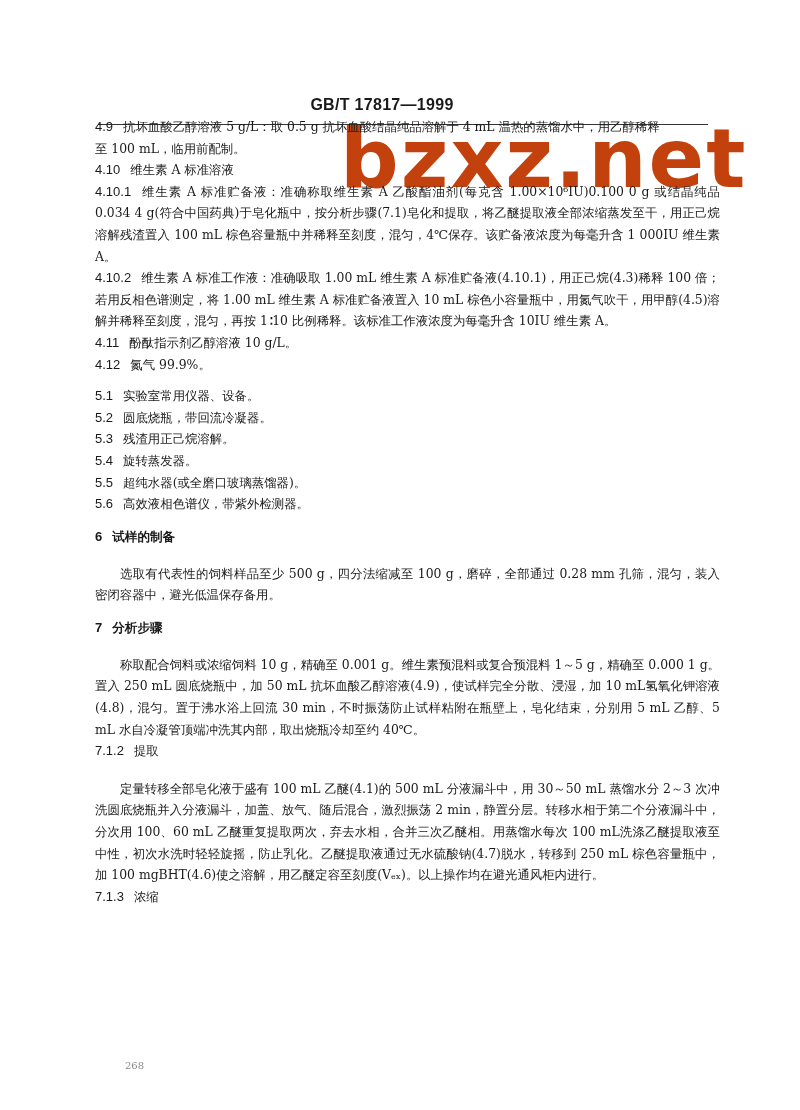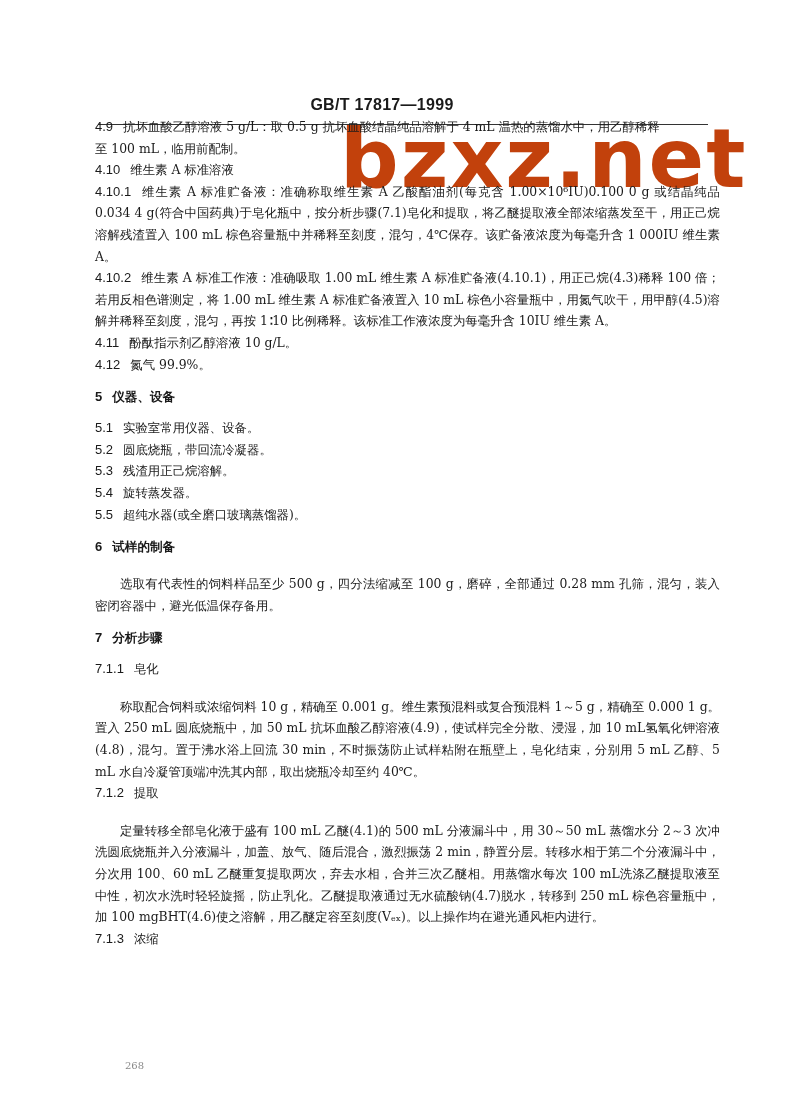--- a/index.html
+++ b/index.html
@@ -54,41 +54,36 @@
     <span class="num">4.10.2</span><span>维生素 A 标准工作液：准确吸取 1.00 mL 维生素 A 标准贮备液(4.10.1)，用正己烷(4.3)稀释 100 倍；若用反相色谱测定，将 1.00 mL 维生素 A 标准贮备液置入 10 mL 棕色小容量瓶中，用氮气吹干，用甲醇(4.5)溶解并稀释至刻度，混匀，再按 1∶10 比例稀释。该标准工作液浓度为每毫升含 10IU 维生素 A。</span>
   </div>
 
   <div class="line">
     <span class="num">4.11</span><span>酚酞指示剂乙醇溶液 10 g/L。</span>
   </div>
   <div class="line gap-bot">
     <span class="num">4.12</span><span>氮气 99.9%。</span>
   </div>
 
-  <div class="sec gap-top gap-bot">
-    <span class="num">5</span><span>仪器、设备</span>
-  </div>
   <div class="line"><span class="num">5.1</span><span>实验室常用仪器、设备。</span></div>
   <div class="line"><span class="num">5.2</span><span>圆底烧瓶，带回流冷凝器。</span></div>
   <div class="line"><span class="num">5.3</span><span>残渣用正己烷溶解。</span></div>
   <div class="line"><span class="num">5.4</span><span>旋转蒸发器。</span></div>
   <div class="line"><span class="num">5.5</span><span>超纯水器(或全磨口玻璃蒸馏器)。</span></div>
+  <div class="line gap-bot"><span class="num">5.6</span><span>高效液相色谱仪，带紫外检测器。</span></div>
 
   <div class="sec gap-top gap-bot">
     <span class="num">6</span><span>试样的制备</span>
   </div>
   <div class="para indent gap-bot">选取有代表性的饲料样品至少 500 g，四分法缩减至 100 g，磨碎，全部通过 0.28 mm 孔筛，混匀，装入密闭容器中，避光低温保存备用。</div>
 
   <div class="sec gap-top gap-bot">
     <span class="num">7</span><span>分析步骤</span>
   </div>
 
-  <div class="line">
-    <span class="num">7.1.1</span><span>皂化</span>
-  </div>
   <div class="para indent">称取配合饲料或浓缩饲料 10 g，精确至 0.001 g。维生素预混料或复合预混料 1～5 g，精确至 0.000 1 g。置入 250 mL 圆底烧瓶中，加 50 mL 抗坏血酸乙醇溶液(4.9)，使试样完全分散、浸湿，加 10 mL氢氧化钾溶液(4.8)，混匀。置于沸水浴上回流 30 min，不时振荡防止试样粘附在瓶壁上，皂化结束，分别用 5 mL 乙醇、5 mL 水自冷凝管顶端冲洗其内部，取出烧瓶冷却至约 40℃。</div>
 
   <div class="line">
     <span class="num">7.1.2</span><span>提取</span>
   </div>
   <div class="para indent">定量转移全部皂化液于盛有 100 mL 乙醚(4.1)的 500 mL 分液漏斗中，用 30～50 mL 蒸馏水分 2～3 次冲洗圆底烧瓶并入分液漏斗，加盖、放气、随后混合，激烈振荡 2 min，静置分层。转移水相于第二个分液漏斗中，分次用 100、60 mL 乙醚重复提取两次，弃去水相，合并三次乙醚相。用蒸馏水每次 100 mL洗涤乙醚提取液至中性，初次水洗时轻轻旋摇，防止乳化。乙醚提取液通过无水硫酸钠(4.7)脱水，转移到 250 mL 棕色容量瓶中，加 100 mgBHT(4.6)使之溶解，用乙醚定容至刻度(Vₑₓ)。以上操作均在避光通风柜内进行。</div>
 
   <div class="line">
     <span class="num">7.1.3</span><span>浓缩</span>
   </div>

